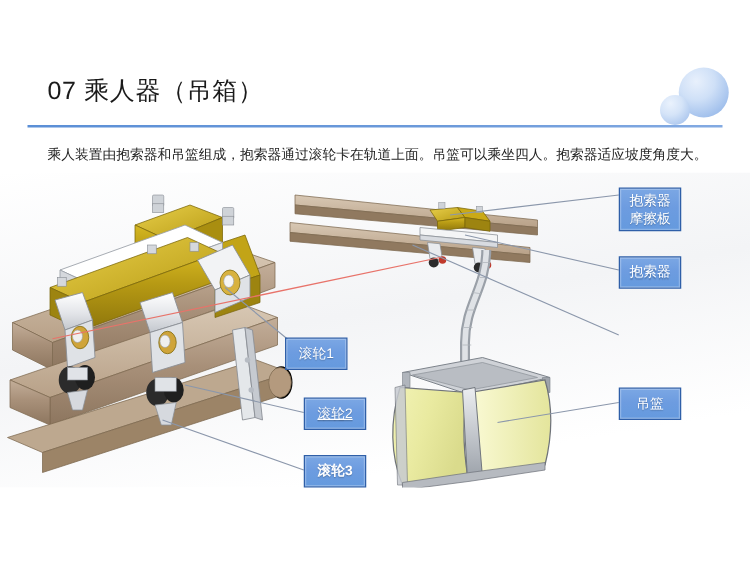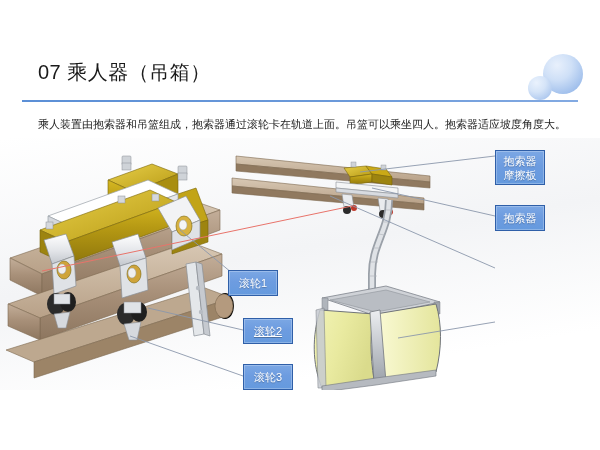--- a/index.html
+++ b/index.html
@@ -57,21 +57,21 @@
     white-space:nowrap;
   }
   .lbl span{display:block;}
 
   #lbl-friction{left:495px;top:150px;width:48px;height:33px;}
   #lbl-grip    {left:495px;top:205px;width:48px;height:24px;}
   #lbl-track   {left:495px;top:256px;width:48px;height:24px;}
   #lbl-cabin   {left:495px;top:310px;width:48px;height:24px;}
   #lbl-r1      {left:228px;top:270px;width:48px;height:24px;}
   #lbl-r2      {left:243px;top:318px;width:48px;height:24px;text-decoration:underline;}
-  #lbl-r3      {left:243px;top:364px;width:48px;height:24px;}
+  #lbl-r3      {left:243px;top:364px;width:48px;height:24px;font-weight:bold;}
 </style>
 </head>
 <body>
 
 <div class="slide">
 
   <div class="deco-big"></div>
   <div class="deco-small"></div>
 
   <div class="title">07 乘人器（吊箱）</div>
@@ -282,17 +282,18 @@
 
     <line x1="42" y1="133" x2="352" y2="68" stroke="#e8736a" stroke-width="1"></line>
   </svg>
   </div>
 
   <div class="lbl" id="lbl-friction">
     <span>抱索器</span>
     <span>摩擦板</span>
   </div>
   <div class="lbl" id="lbl-grip">抱索器</div>
+  <div class="lbl" id="lbl-cabin">吊篮</div>
   <div class="lbl" id="lbl-r1">滚轮1</div>
   <div class="lbl" id="lbl-r2">滚轮2</div>
   <div class="lbl" id="lbl-r3">滚轮3</div>
 
 </div>
 
 </body></html>

